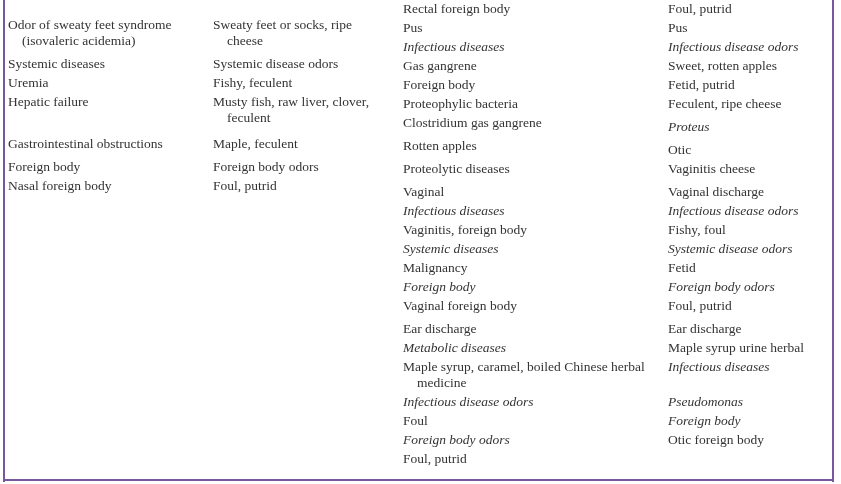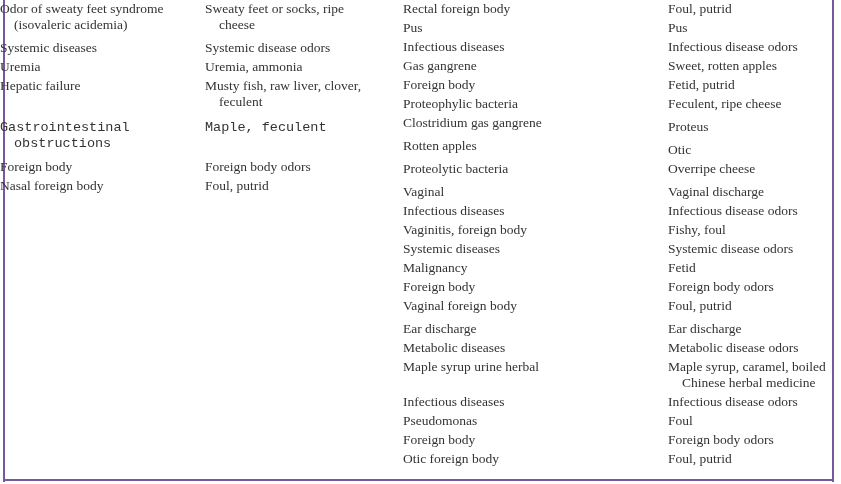--- a/index.html
+++ b/index.html
@@ -31,46 +31,46 @@
     height: 2px;
     background: #77589d;
   }
   .half {
     position: absolute;
     top: 1px;
     display: grid;
     row-gap: 3px;
     align-items: start;
   }
-  .half-left  { left: 0;   grid-template-columns: 205px 170px; }
+  .half-left  { left: 8px;   grid-template-columns: 205px 170px; margin-top: 16px; }
   .half-right { left: 403px; grid-template-columns: 265px 164px; }
   .cell {
     padding-left: 14px;
     text-indent: -14px;
   }
   .bold   { font-weight: normal; }
-  .italic { }
+  .italic { font-style: italic; }
   .gap1   { margin-top: 4px; }
-  .gap2   { margin-top: 7px; font-family: Liberation Mono, monospace; }
+  .gap2   { margin-top: 7px; }
 </style>
 </head>
 <body>
 
 <div class="page">
   <div class="frame-left"></div>
   <div class="frame-right"></div>
   <div class="frame-bottom"></div>
 
   <div class="half half-left" id="half-left">
       <div class="cell">Odor of sweaty feet syndrome (isovaleric acidemia)</div>
       <div class="cell">Sweaty feet or socks, ripe cheese</div>
       <div class="cell bold gap1">Systemic diseases</div>
       <div class="cell bold gap1">Systemic disease odors</div>
       <div class="cell">Uremia</div>
-      <div class="cell">Uremia, ammonia</div>
+      <div class="cell">Fishy, feculent</div>
       <div class="cell">Hepatic failure</div>
       <div class="cell">Musty fish, raw liver, clover, feculent</div>
       <div class="cell gap2">Gastrointestinal obstructions</div>
       <div class="cell gap2">Maple, feculent</div>
       <div class="cell bold gap1">Foreign body</div>
       <div class="cell bold gap1">Foreign body odors</div>
       <div class="cell">Nasal foreign body</div>
       <div class="cell">Foul, putrid</div>
     </div>
   <div class="half half-right" id="half-right">
@@ -83,40 +83,39 @@
       <div class="cell">Gas gangrene</div>
       <div class="cell">Sweet, rotten apples</div>
       <div class="cell">Foreign body</div>
       <div class="cell">Fetid, putrid</div>
       <div class="cell">Proteophylic bacteria</div>
       <div class="cell">Feculent, ripe cheese</div>
       <div class="cell">Clostridium gas gangrene</div>
       <div class="cell italic gap1">Proteus</div>
       <div class="cell">Rotten apples</div>
       <div class="cell gap1">Otic</div>
-      <div class="cell">Proteolytic bacteria</div>
-      <div class="cell">Overripe cheese</div>
+      <div class="cell">Proteolytic diseases</div>
+      <div class="cell">Vaginitis cheese</div>
       <div class="cell bold gap1">Vaginal</div>
       <div class="cell bold gap1">Vaginal discharge</div>
       <div class="cell italic">Infectious diseases</div>
       <div class="cell italic">Infectious disease odors</div>
       <div class="cell">Vaginitis, foreign body</div>
       <div class="cell">Fishy, foul</div>
       <div class="cell italic">Systemic diseases</div>
       <div class="cell italic">Systemic disease odors</div>
       <div class="cell">Malignancy</div>
       <div class="cell">Fetid</div>
       <div class="cell italic">Foreign body</div>
       <div class="cell italic">Foreign body odors</div>
       <div class="cell">Vaginal foreign body</div>
       <div class="cell">Foul, putrid</div>
       <div class="cell bold gap1">Ear discharge</div>
       <div class="cell bold gap1">Ear discharge</div>
       <div class="cell italic">Metabolic diseases</div>
-      <div class="cell italic">Metabolic disease odors</div>
       <div class="cell">Maple syrup urine herbal</div>
       <div class="cell">Maple syrup, caramel, boiled Chinese herbal medicine</div>
       <div class="cell italic">Infectious diseases</div>
       <div class="cell italic">Infectious disease odors</div>
       <div class="cell italic">Pseudomonas</div>
       <div class="cell">Foul</div>
       <div class="cell italic">Foreign body</div>
       <div class="cell italic">Foreign body odors</div>
       <div class="cell">Otic foreign body</div>
       <div class="cell">Foul, putrid</div>

